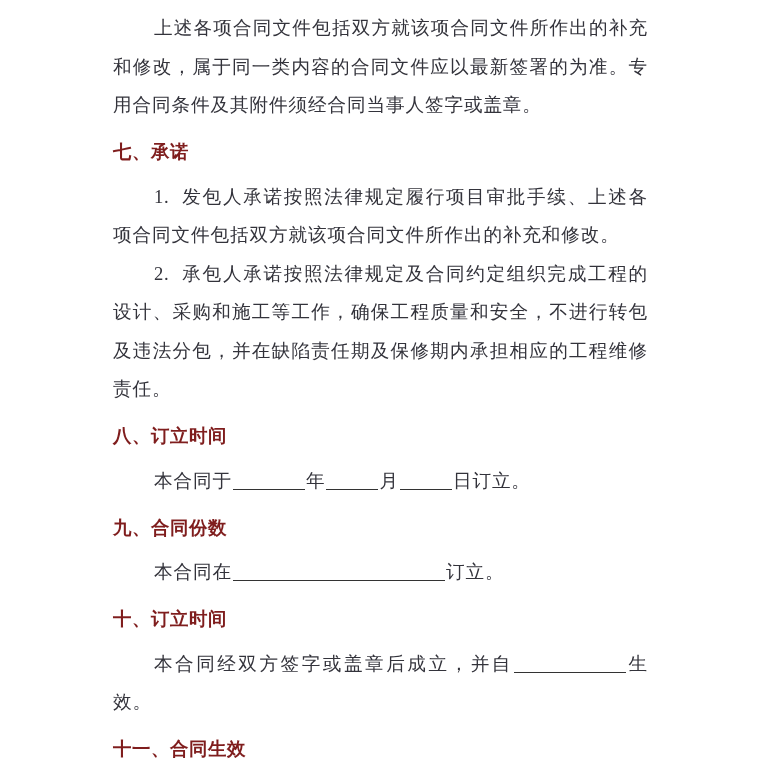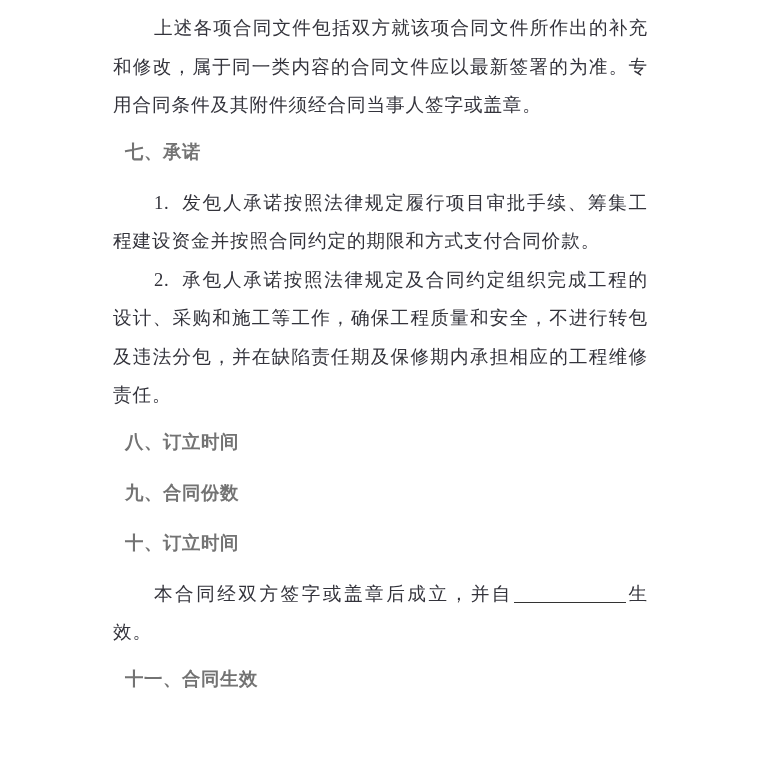--- a/index.html
+++ b/index.html
@@ -36,22 +36,22 @@
   .para.indent {
     text-indent: 2.2em;
   }
   
   .heading {
     font-family: "Liberation Sans", "DejaVu Sans", sans-serif;
     font-size: 18.4px;
     font-weight: 700;
     line-height: 38.5px;
     letter-spacing: 0.6px;
-    color: #737373;
-    margin: 12px;
+    color: #7f1d1d;
+    margin: 0;
   }
   
   .blk-top      { padding-top: 9px; }
   .gap-before-h { margin-top: 8.5px; }
   .gap-after-h  { margin-top: 6px; }
 
   
   .blank {
     display: inline-block;
     border-bottom: 1.6px solid #333;
@@ -69,29 +69,31 @@
 </style>
 </head>
 <body>
 
 <div class="page">
 
   <p class="para indent blk-top">上述各项合同文件包括双方就该项合同文件所作出的补充和修改，属于同一类内容的合同文件应以最新签署的为准。专用合同条件及其附件须经合同当事人签字或盖章。</p>
 
   <h2 class="heading gap-before-h">七、承诺</h2>
 
-  <p class="para indent gap-after-h"><span class="nowrap">1.</span>&nbsp;&nbsp;<span>发包人承诺按照法律规定履行项目审批手续、筹集工程建设资金并按照合同约定的期限和方式支付合同价款。</span></p>
+  <p class="para indent gap-after-h"><span class="nowrap">1.</span>&nbsp;&nbsp;<span>发包人承诺按照法律规定履行项目审批手续、上述各项合同文件包括双方就该项合同文件所作出的补充和修改。</span></p>
 
   <p class="para indent"><span class="nowrap">2.</span>&nbsp;&nbsp;<span>承包人承诺按照法律规定及合同约定组织完成工程的设计、采购和施工等工作，确保工程质量和安全，不进行转包及违法分包，并在缺陷责任期及保修期内承担相应的工程维修责任。</span></p>
 
   <h2 class="heading gap-before-h">八、订立时间</h2>
 
+  <p class="para indent gap-after-h"><span>本合同于</span><span class="blank b-year"></span><span>年</span><span class="blank b-month"></span><span>月</span><span class="blank b-day"></span><span>日订立。</span></p>
 
   <h2 class="heading gap-before-h">九、合同份数</h2>
 
+  <p class="para indent gap-after-h"><span>本合同在</span><span class="blank b-place"></span><span>订立。</span></p>
 
   <h2 class="heading gap-before-h">十、订立时间</h2>
 
   <p class="para indent gap-after-h"><span>本合同经双方签字或盖章后成立，并自</span><span class="blank b-effect"></span><span>生效。</span></p>
 
   <h2 class="heading gap-before-h">十一、合同生效</h2>
 
 </div>
 
 </body></html>

